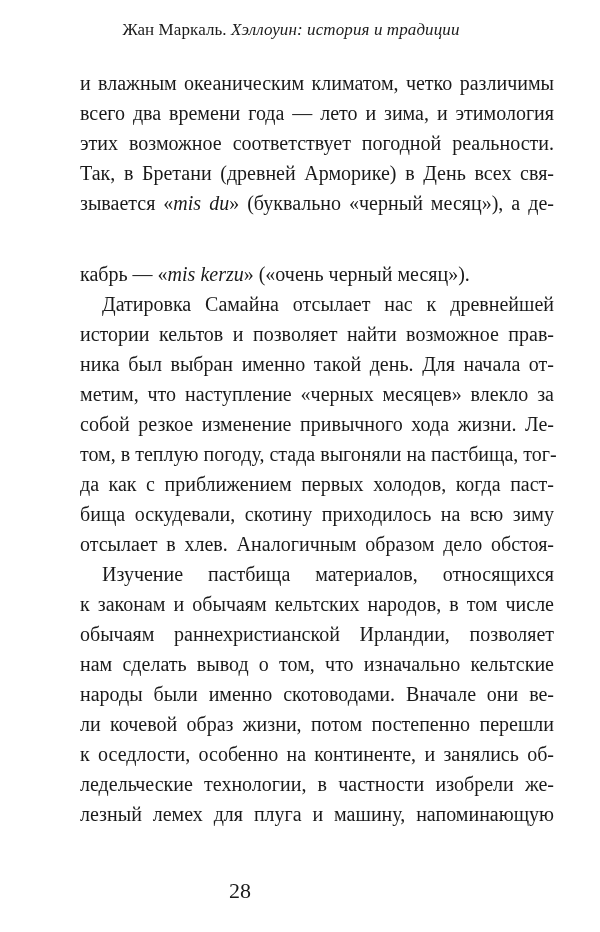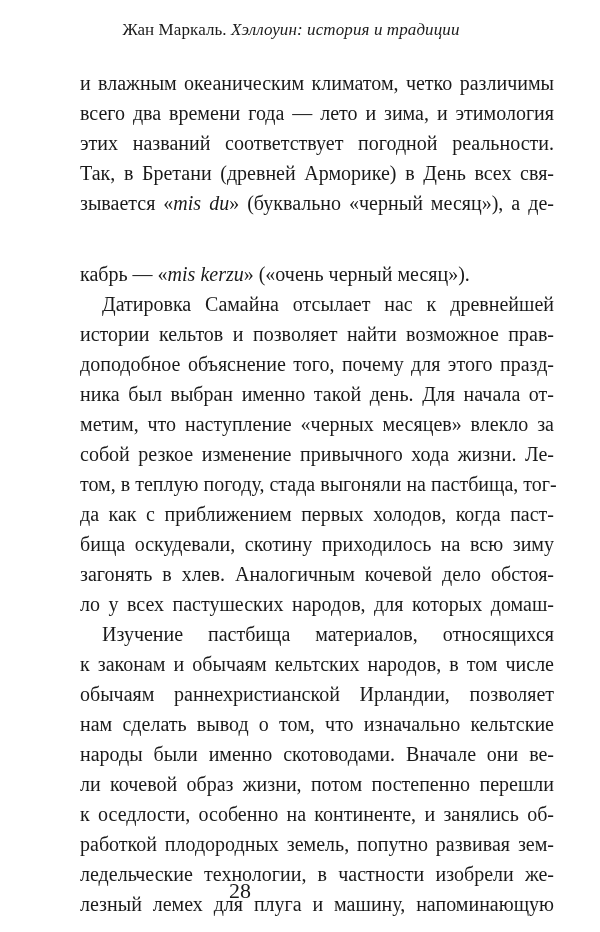--- a/index.html
+++ b/index.html
@@ -72,45 +72,42 @@
 
 <div class="running-head">
   <span class="author">Жан Маркаль.</span>
   <span class="title">Хэллоуин: история и традиции</span>
 </div>
 
 <div class="text-block" id="text-block">
     <div>
       <span class="line">и влажным океаническим климатом, четко различимы</span>
       <span class="line">всего два времени года — лето и зима, и этимология</span>
-      <span class="line">этих названий соответствует погодной реальности.</span>
+      <span class="line">этих возможное соответствует погодной реальности.</span>
       <span class="line">Так, в Бретани (древней Арморике) в День всех свя-</span>
       <span class="line">зывается «<i>mis du</i>» (буквально «черный месяц»), а де-</span>
       <span class="line last">кабрь — «<i>mis kerzu</i>» («очень черный месяц»).</span>
     </div>
     <div>
       <span class="line indent">Датировка Самайна отсылает нас к древнейшей</span>
       <span class="line">истории кельтов и позволяет найти возможное прав-</span>
-      <span class="line">доподобное объяснение того, почему для этого празд-</span>
       <span class="line">ника был выбран именно такой день. Для начала от-</span>
       <span class="line">метим, что наступление «черных месяцев» влекло за</span>
       <span class="line">собой резкое изменение привычного хода жизни. Ле-</span>
       <span class="line">том, в теплую погоду, стада выгоняли на пастбища, тог-</span>
       <span class="line">да как с приближением первых холодов, когда паст-</span>
       <span class="line">бища оскудевали, скотину приходилось на всю зиму</span>
-      <span class="line">загонять в хлев. Аналогичным кочевой дело обстоя-</span>
-      <span class="line">ло у всех пастушеских народов, для которых домаш-</span>
+      <span class="line">отсылает в хлев. Аналогичным образом дело обстоя-</span>
     </div>
     <div>
       <span class="line indent">Изучение пастбища материалов, относящихся</span>
       <span class="line">к законам и обычаям кельтских народов, в том числе</span>
       <span class="line">обычаям раннехристианской Ирландии, позволяет</span>
       <span class="line">нам сделать вывод о том, что изначально кельтские</span>
       <span class="line">народы были именно скотоводами. Вначале они ве-</span>
       <span class="line">ли кочевой образ жизни, потом постепенно перешли</span>
       <span class="line">к оседлости, особенно на континенте, и занялись об-</span>
-      <span class="line">работкой плодородных земель, попутно развивая зем-</span>
       <span class="line">ледельческие технологии, в частности изобрели же-</span>
       <span class="line">лезный лемех для плуга и машину, напоминающую</span>
     </div>
   </div>
 
 <div class="page-number">28</div>
 
 </body></html>

